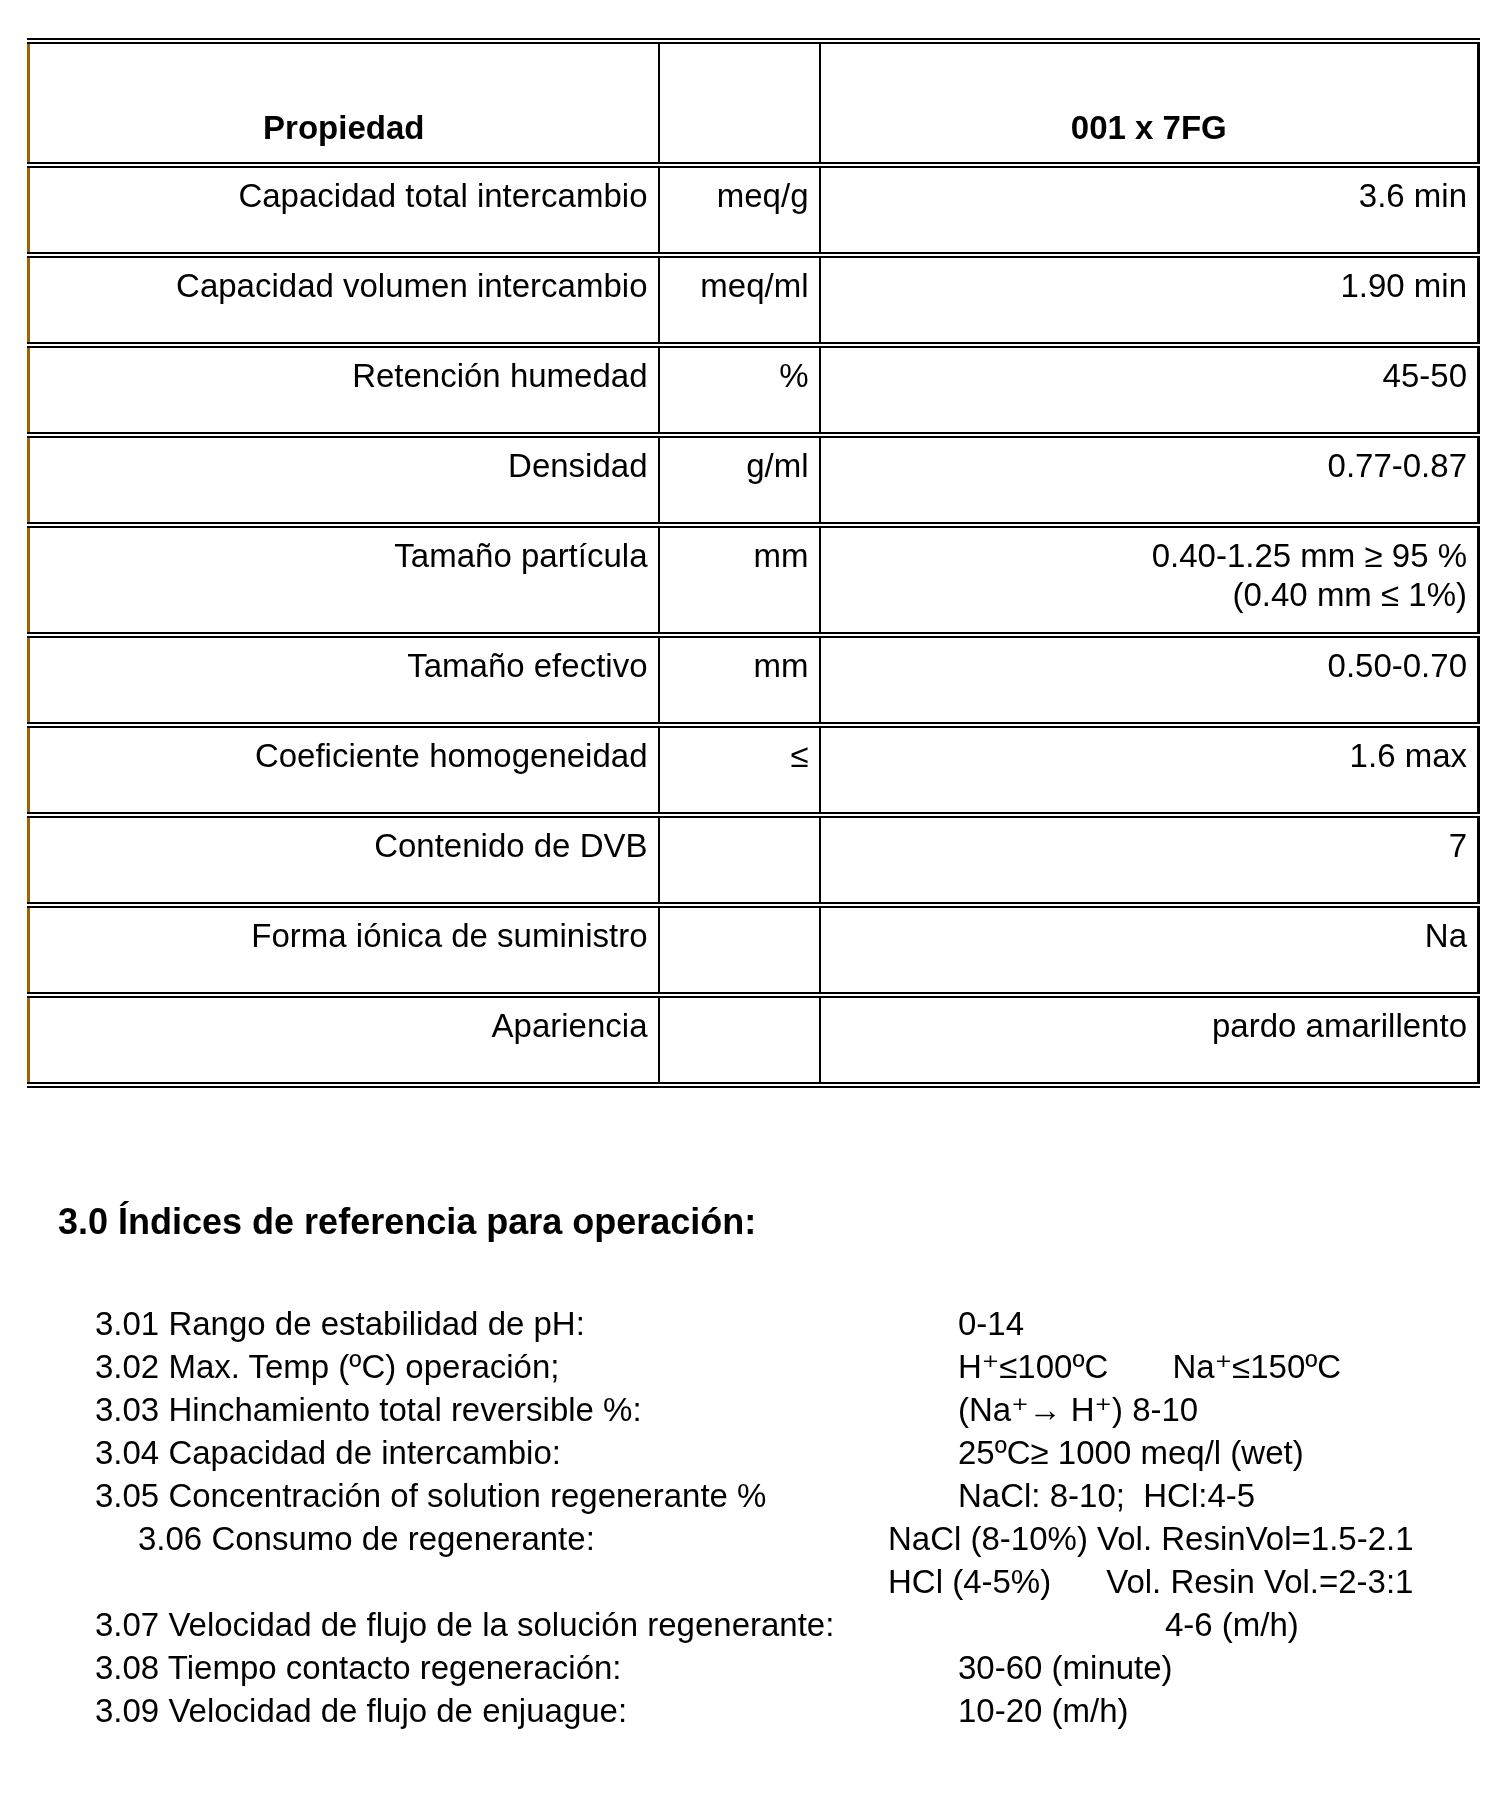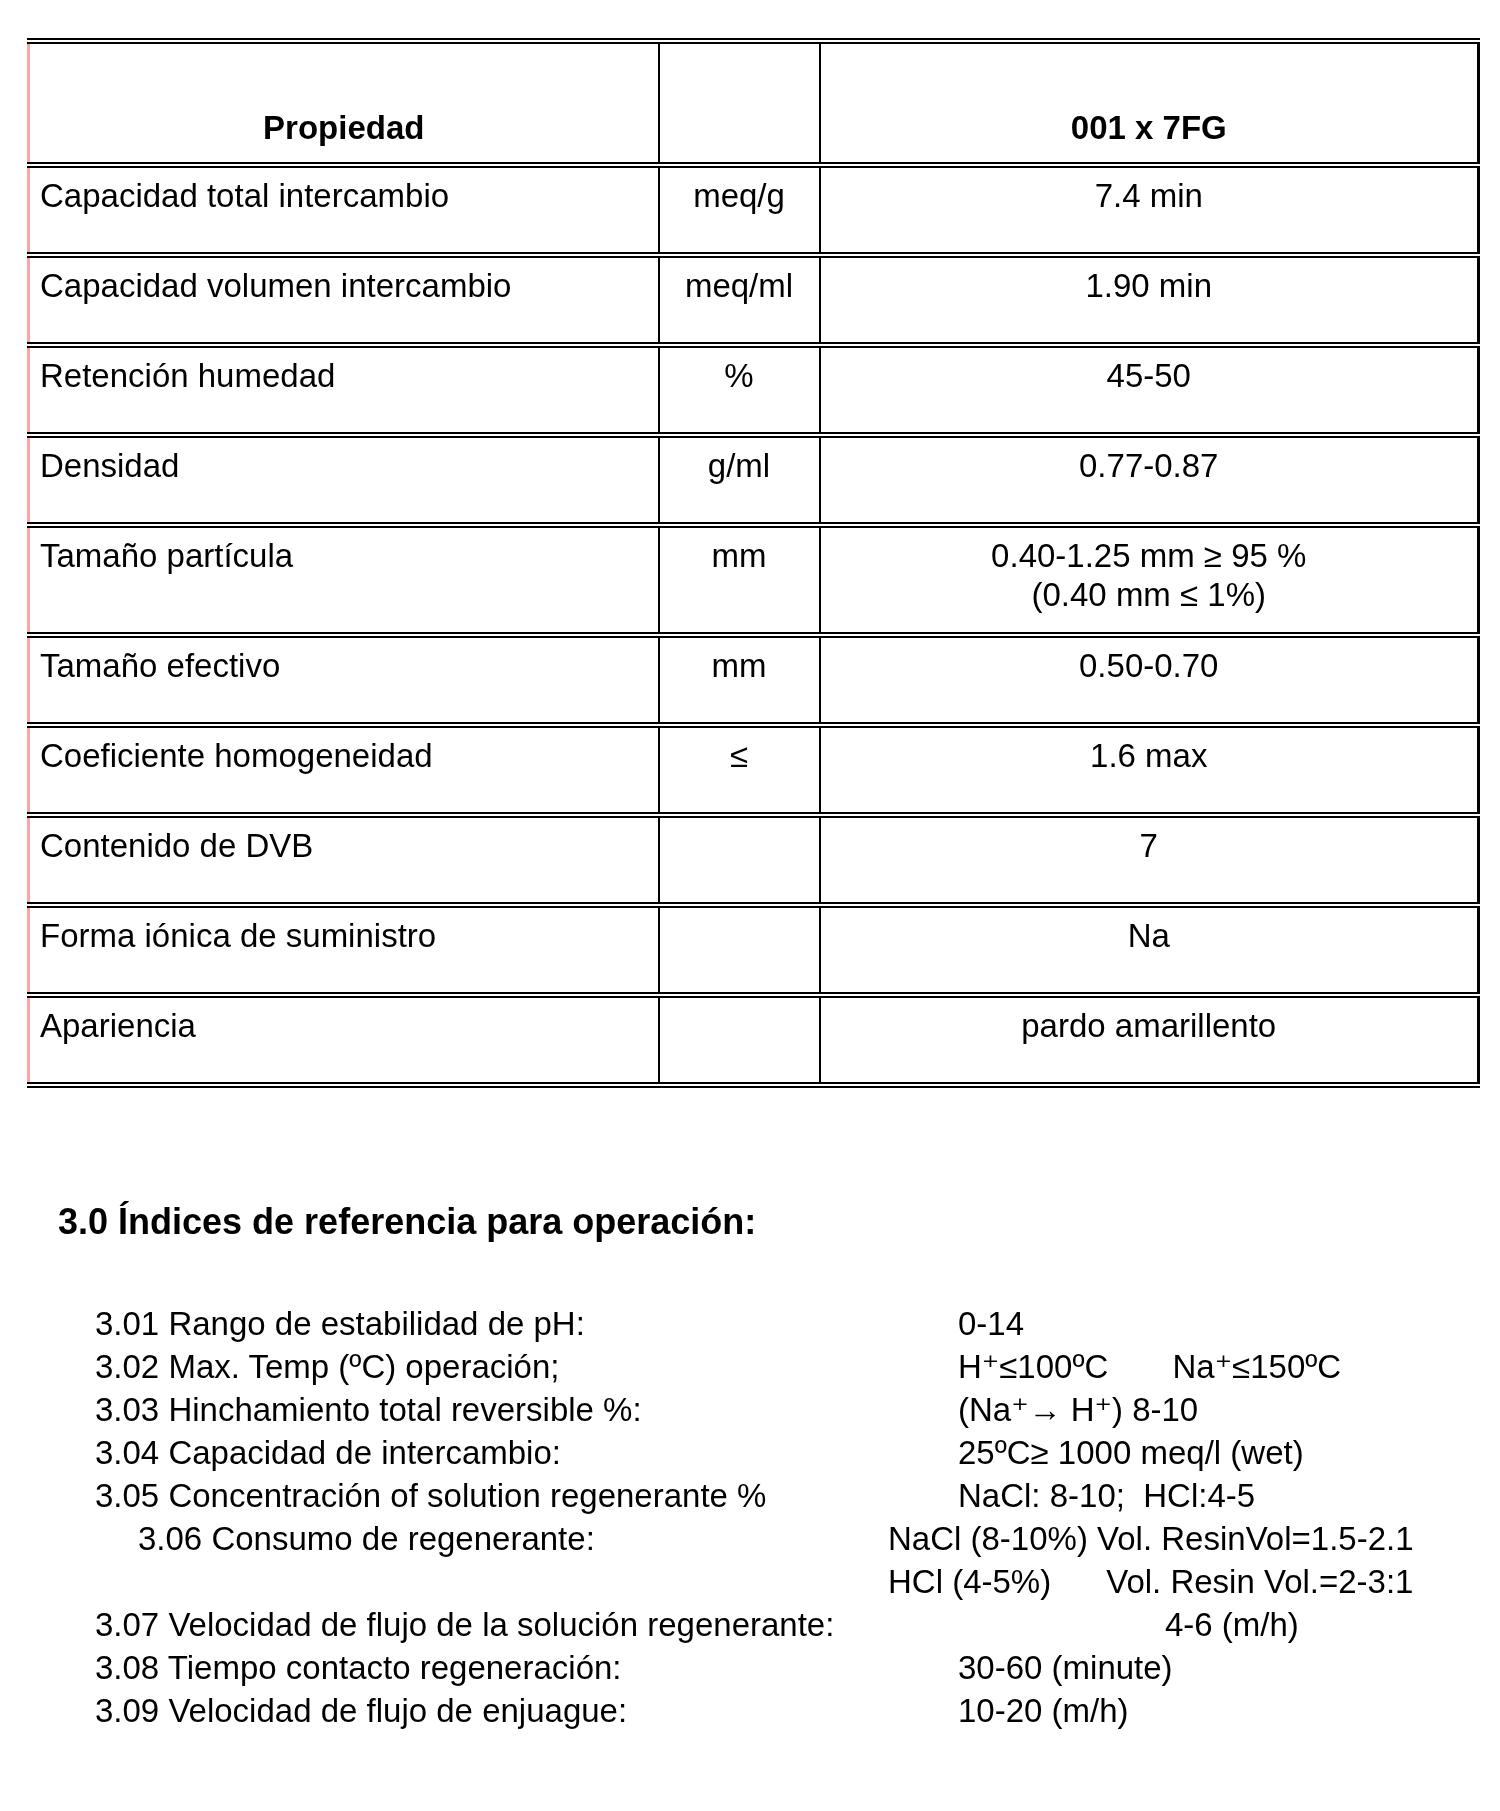--- a/index.html
+++ b/index.html
@@ -12,21 +12,21 @@
     font-family: "Liberation Sans", "DejaVu Sans", sans-serif;
     overflow: hidden;
   }
 
   
   table.props {
     border-collapse: collapse;
     table-layout: fixed;
     margin: 38px 0 0 27px;
     width: 1450px;
-    border-left: 3px solid #fca5a5;
+    border-left: 3px solid #a16207;
     border-right: 3px solid #000;
   }
   table.props td {
     border-left: 2px solid #000;
     border-right: 2px solid #000;
     border-top: 6px double #000;
     border-bottom: 6px double #000;
     font-size: 33px;
     line-height: 1.18;
     vertical-align: top;
@@ -36,21 +36,21 @@
   col.c-prop { width: 630px; }
   col.c-unit { width: 161px; }
   col.c-val  { width: 659px; }
 
   tr.hdr td {
     vertical-align: bottom;
     font-weight: bold;
     height: 95px;
     padding-bottom: 14px;
   }
-  tr.row td { height: 75px; }
+  tr.row td { height: 75px; text-align: right; }
   tr.row.tall-row td { height: 95px; margin-left: 32px; }
 
   td.prop-cell { text-align: left; padding-left: 17px; }
   td.unit-cell { text-align: center; }
   td.val-cell  { text-align: center; }
   tr.hdr td.prop-cell { text-align: center; }
 
   
   .section-heading {
     margin: 112px 0 0 58px;
@@ -93,21 +93,21 @@
       </colgroup>
     <tbody>
       <tr class="hdr">
         <td class="prop-cell">Propiedad</td>
         <td class="unit-cell"></td>
         <td class="val-cell">001 x 7FG</td>
       </tr>
       <tr class="row">
         <td class="prop-cell">Capacidad total intercambio</td>
         <td class="unit-cell">meq/g</td>
-        <td class="val-cell">7.4 min</td>
+        <td class="val-cell">3.6 min</td>
       </tr>
       <tr class="row">
         <td class="prop-cell">Capacidad volumen intercambio</td>
         <td class="unit-cell">meq/ml</td>
         <td class="val-cell">1.90 min</td>
       </tr>
       <tr class="row">
         <td class="prop-cell">Retención humedad</td>
         <td class="unit-cell">%</td>
         <td class="val-cell">45-50</td>

